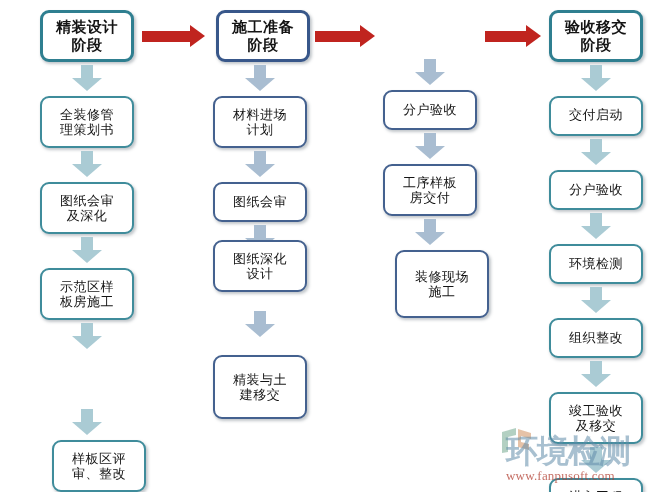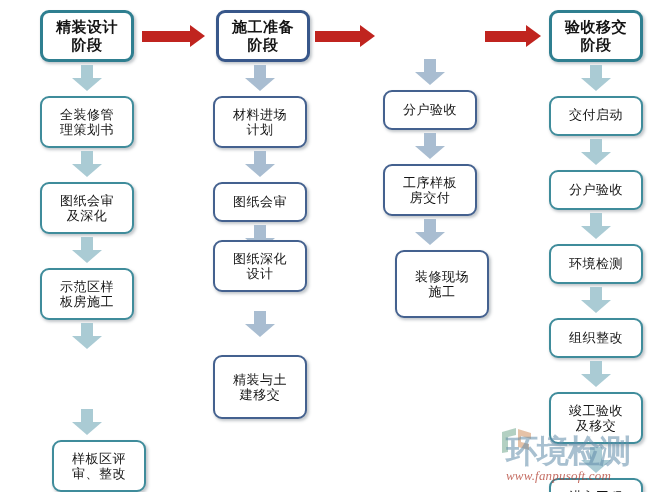--- a/index.html
+++ b/index.html
@@ -89,21 +89,20 @@
     position:absolute;left:0px;top:2px;
     width:34px;height:30px;
   }
   #wm-url{
     position:absolute;left:6px;top:44px;
     font-size:13px;
     color:rgba(178,62,48,0.75);
     letter-spacing:0.2px;
     white-space:nowrap;
     font-family:"Liberation Serif",serif;
-    font-style:italic;
   }
 </style>
 </head>
 <body>
 
 <div id="chart">
     <div class="node teal hdr" style="left: 40px; top: 10px; height: 52px;">
       <span>精装设计<br>阶段</span>
     </div>
     <div class="vconn tealc" style="left: 72px; top: 65px; height: 26px;">

